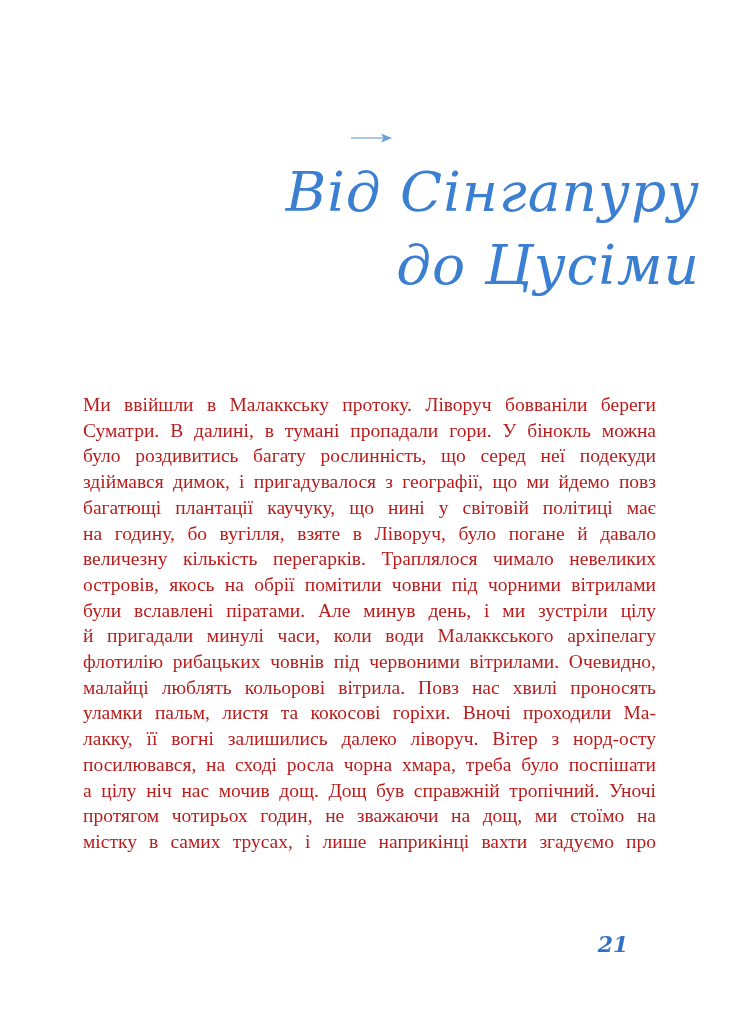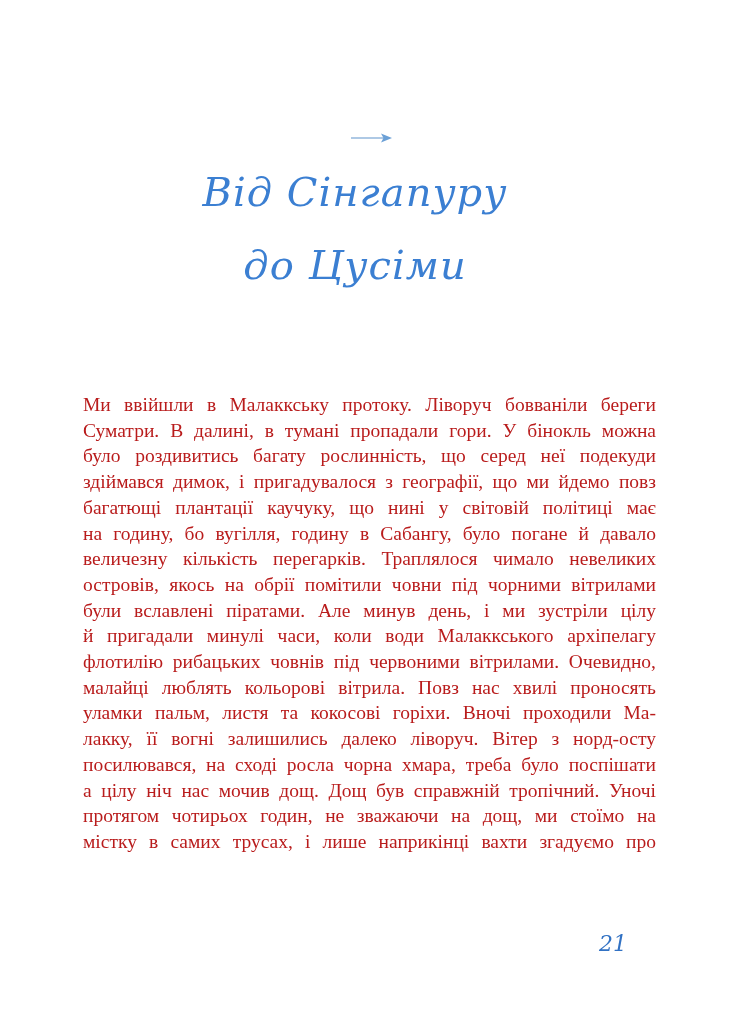--- a/index.html
+++ b/index.html
@@ -22,25 +22,25 @@
     width: 742px;
     text-align: center;
     line-height: 0;
   }
   .chapter-title {
     position: absolute;
     top: 156px;
     left: 10px;
     width: 690px;
     margin: 0;
-    text-align: center;
+    text-align: right;
     font-family: "DejaVu Serif", serif;
     font-style: italic;
     font-weight: normal;
-    font-size: 40px;
+    font-size: 55px;
     line-height: 73px;
     color: #3b7fd2;
     letter-spacing: 1px;
   }
   .chapter-title span {
     display: block;
   }
   .body-text {
     position: absolute;
     top: 392px;
@@ -58,21 +58,21 @@
     word-spacing: 0.5px;
   }
   .page-number {
     position: absolute;
     top: 931px;
     left: 597px;
     width: 32px;
     text-align: center;
     font-family: "DejaVu Serif", serif;
     font-style: italic;
-    font-weight: normal;
+    font-weight: bold;
     font-size: 22px;
     color: #3272c4;
   }
 </style>
 </head>
 <body>
 
 <div class="page">
 
   <div class="ornament">
@@ -86,21 +86,21 @@
     <span>Від Сінгапуру</span>
     <span>до Цусіми</span>
   </h1>
 
   <div class="body-text">
       <div class="body-line">Ми ввійшли в Малаккську протоку. Ліворуч бовваніли береги</div>
       <div class="body-line">Суматри. В далині, в тумані пропадали гори. У бінокль можна</div>
       <div class="body-line">було роздивитись багату рослинність, що серед неї подекуди</div>
       <div class="body-line">здіймався димок, і пригадувалося з географії, що ми йдемо повз</div>
       <div class="body-line">багатющі плантації каучуку, що нині у світовій політиці має</div>
-      <div class="body-line">на годину, бо вугілля, годину в Сабангу, було погане й давало</div>
+      <div class="body-line">на годину, бо вугілля, взяте в Ліворуч, було погане й давало</div>
       <div class="body-line">величезну кількість перегарків. Траплялося чимало невеликих</div>
       <div class="body-line">островів, якось на обрії помітили човни під чорними вітрилами</div>
       <div class="body-line">були вславлені піратами. Але минув день, і ми зустріли цілу</div>
       <div class="body-line">й пригадали минулі часи, коли води Малаккського архіпелагу</div>
       <div class="body-line">флотилію рибацьких човнів під червоними вітрилами. Очевидно,</div>
       <div class="body-line">малайці люблять кольорові вітрила. Повз нас хвилі проносять</div>
       <div class="body-line">уламки пальм, листя та кокосові горіхи. Вночі проходили Ма-</div>
       <div class="body-line">лакку, її вогні залишились далеко ліворуч. Вітер з норд-осту</div>
       <div class="body-line">посилювався, на сході росла чорна хмара, треба було поспішати</div>
       <div class="body-line">а цілу ніч нас мочив дощ. Дощ був справжній тропічний. Уночі</div>

